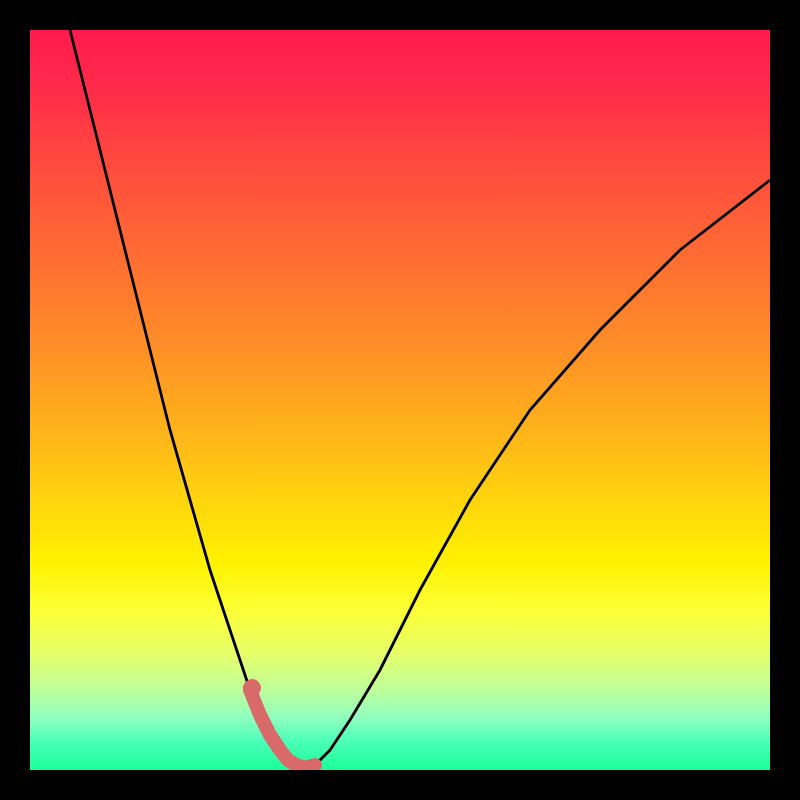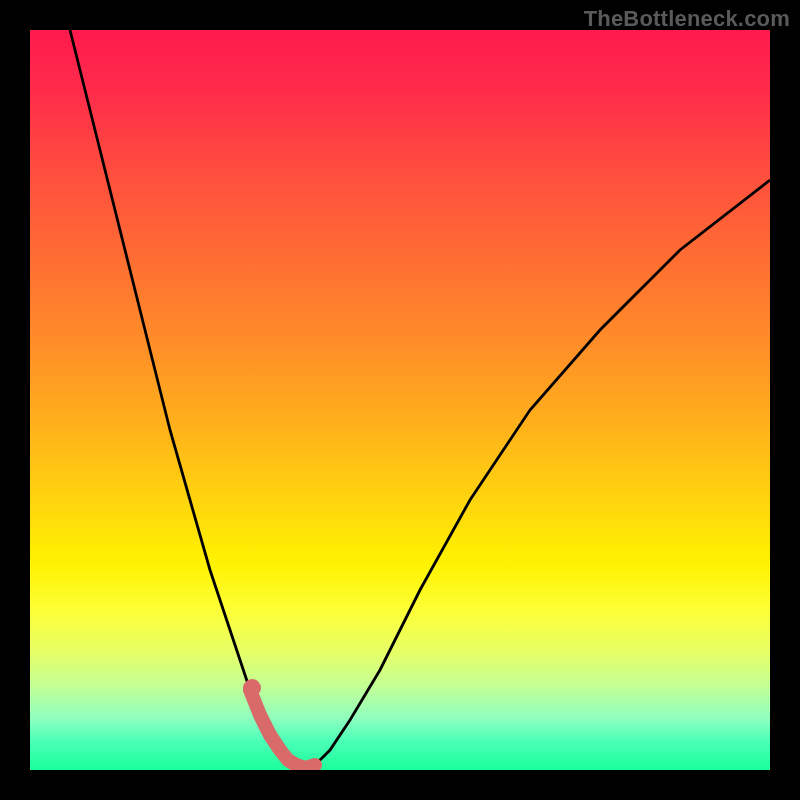--- a/index.html
+++ b/index.html
@@ -69,14 +69,13 @@
 
 <div class="frame">
   <div class="plot-area">
     <div class="gradient"></div>
     <svg class="curve" width="740" height="740" viewBox="0 0 740 740">
       <path id="main-curve" fill="none" stroke="#000" stroke-width="2.8" d="M40 0 L60 80 L80 160 L100 240 L120 320 L140 400 L160 470 L180 540 L200 600 L210 630 L220 660 L230 685 L240 705 L250 720 L258 730 L266 735 L275 738 L285 735 L300 720 L320 690 L350 640 L390 560 L440 470 L500 380 L570 300 L650 220 L740 150"></path>
       <path id="highlight-curve" fill="none" stroke="#d96a6a" stroke-width="14" stroke-linecap="round" stroke-linejoin="round" d="M220 660 L230 685 L240 705 L250 720 L258 730 L266 735 L275 738 L285 735"></path>
       <circle id="highlight-dot" r="9" fill="#d96a6a" cx="222" cy="658"></circle>
     </svg>
   </div>
-  <div class="watermark">TheBottleneck.com</div>
 </div>
 
 </body></html>

